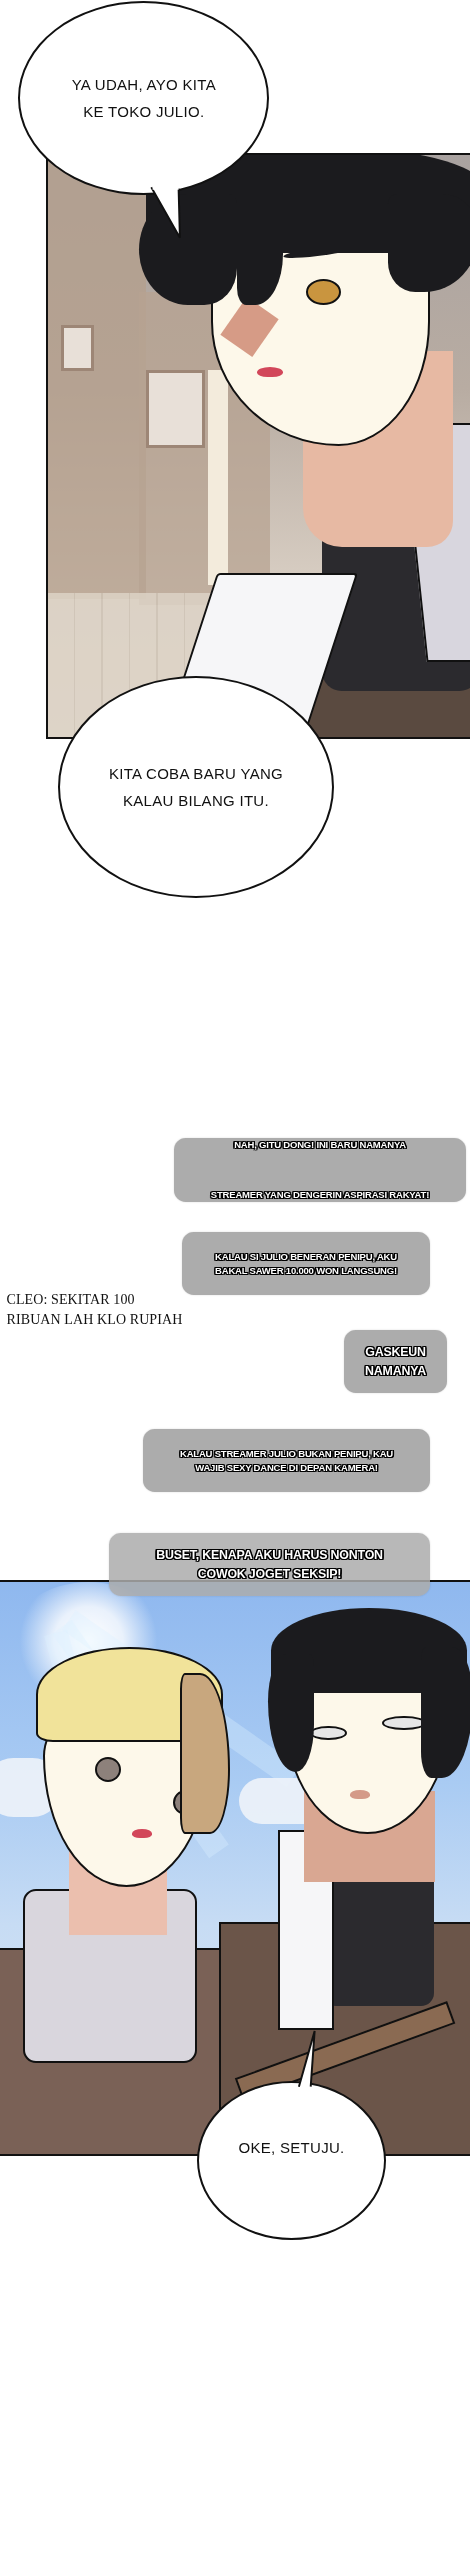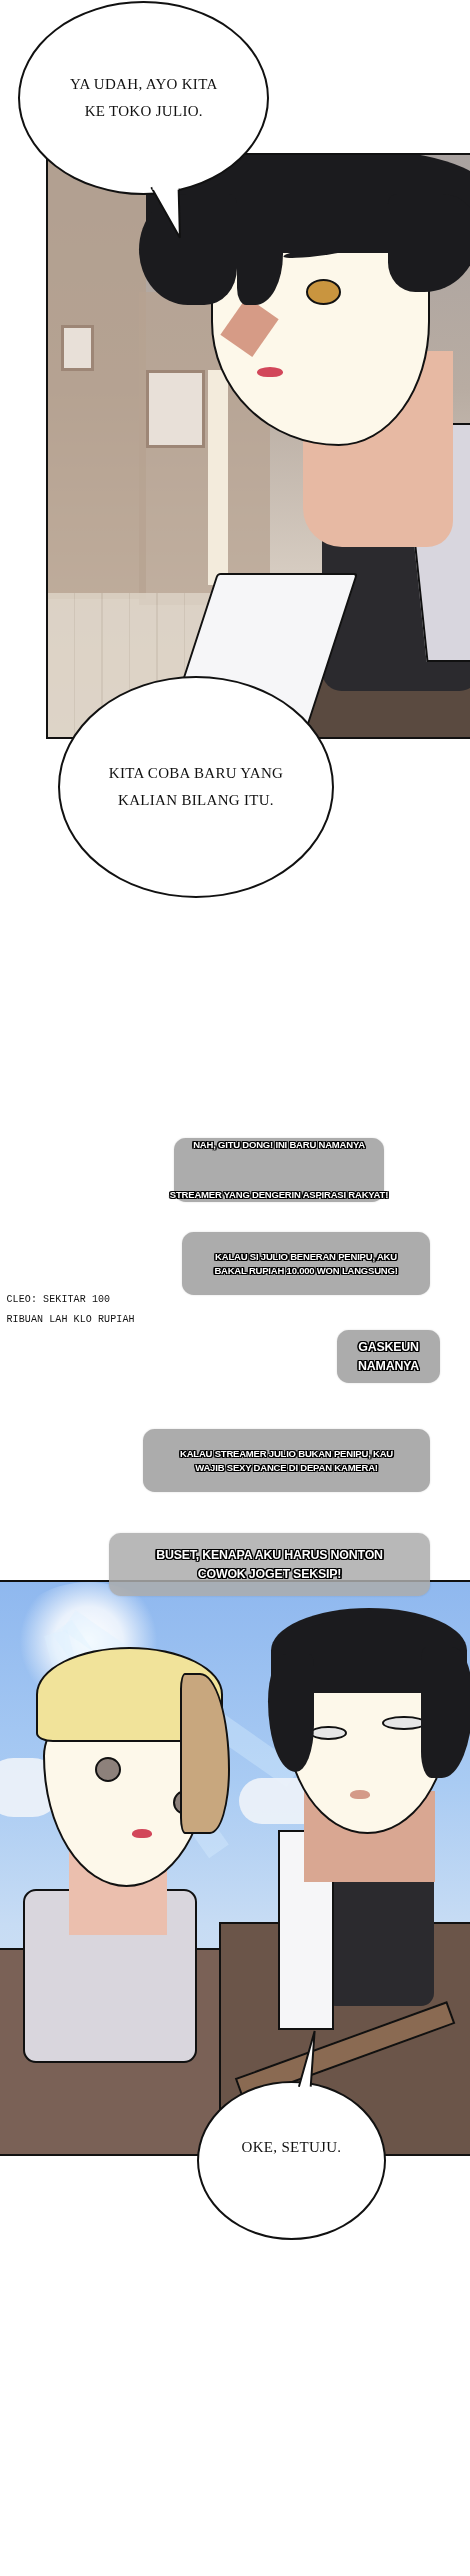--- a/index.html
+++ b/index.html
@@ -30,36 +30,36 @@
   .mouth { position: absolute; background: #d2475a; border-radius: 50% 50% 40% 40%; }
 
   .sun { position: absolute; left: 13px; top: 0; width: 157px; height: 118px; border-radius: 50%;
     background: radial-gradient(circle, #ffffff 0%, rgba(255,255,255,.8) 35%, rgba(255,255,255,0) 70%); }
   .ray { position: absolute; width: 274px; height: 23.5px; background: rgba(220,240,255,.35); transform-origin: 0 50%; }
   .cloud { position: absolute; background: #eef3fa; border-radius: 39px; opacity: .9; }
 
   
   .bubble { position: absolute; background: #fff; border: 2px solid #111; border-radius: 50%; box-sizing: border-box;
     display: flex; flex-direction: column; align-items: center; justify-content: center; z-index: 5; }
-  .bubble-text { font-family: Liberation Serif, serif; font-stretch: condensed;
+  .bubble-text { font-family: Liberation Sans, sans-serif; font-stretch: condensed;
     color: #111; font-size: 15px; line-height: 27px; letter-spacing: 0.3px; text-align: center; font-weight: 500; }
   .tail { position: absolute; z-index: 6; }
 
   
   .chat { position: absolute; background: #acacac; border-radius: 11.8px; box-sizing: border-box;
     display: flex; flex-direction: column; align-items: center; justify-content: center; z-index: 4;
     box-shadow: 0 0 2px rgba(0,0,0,.15); }
   .chat-line { font-family: "Liberation Sans", sans-serif; font-weight: bold; color: #ffffff; font-size: 9.5px; line-height: 13.7px;
     letter-spacing: -0.2px; white-space: nowrap;
     text-shadow: -1.3px -1.3px 0 #000, 1.3px -1.3px 0 #000, -1.3px 1.3px 0 #000, 1.3px 1.3px 0 #000, 0 1.3px 0 #000, 0 -1.3px 0 #000, 1.3px 0 0 #000, -1.3px 0 0 #000; }
   .chat.big .chat-line { font-size: 12.4px; line-height: 18.3px; }
   .chat.overlap { background: rgba(172,172,172,.85); }
 
   .note { position: absolute; left: 6.5px; top: 1290px; z-index: 4; }
-  .note-line { font-family: Liberation Mono, monospace; font-size: 10px; line-height: 19.6px; color: #111; letter-spacing: 0.1px; font-stretch: condensed; }
+  .note-line { font-family: Liberation Serif, serif; font-size: 14px; line-height: 19.6px; color: #111; letter-spacing: 0.1px; font-stretch: condensed; }
 </style>
 </head>
 <body>
 
 <div class="panel" id="panel-1">
 
   <div class="bldg" style="left:0;top:0;width:98px;height:444px;"></div>
   <div class="bldg" style="left:91px;top:137px;width:131px;height:313px;background:#b7a391;"></div>
   <div class="win" style="left:98px;top:215px;width:59px;height:78px;"></div>
   <div class="win" style="left:13px;top:170px;width:33px;height:46px;"></div>
@@ -86,39 +86,39 @@
   <div class="bubble-text">YA UDAH, AYO KITA</div>
   <div class="bubble-text">KE TOKO JULIO.</div>
 </div>
 <svg class="tail" style="left:150px;top:183px;" width="39" height="59" viewBox="0 0 60 90">
   <path d="M2 6 L46 84 L44 8" fill="#fff" stroke="#111" stroke-width="3"></path>
   <rect x="4" y="0" width="40" height="10" fill="#fff"></rect>
 </svg>
 
 <div class="bubble" style="left:58px;top:676px;width:276px;height:222px;">
   <div class="bubble-text">KITA COBA BARU YANG</div>
-  <div class="bubble-text">KALIAN BILANG ITU.</div>
+  <div class="bubble-text">KALAU BILANG ITU.</div>
 </div>
 
-<div class="chat" style="left:174px;top:1138px;width:210px;height:64px;gap:36px;">
+<div class="chat" style="left:174px;top:1138px;width:292px;height:64px;gap:36px;">
   <div class="chat-line">NAH, GITU DONG! INI BARU NAMANYA</div>
   <div class="chat-line">STREAMER YANG DENGERIN ASPIRASI RAKYAT!</div>
 </div>
 
 <div class="chat" style="left:182px;top:1232px;width:248px;height:63px;">
   <div class="chat-line">KALAU SI JULIO BENERAN PENIPU, AKU</div>
-  <div class="chat-line">BAKAL RUPIAH 10.000 WON LANGSUNG!</div>
+  <div class="chat-line">BAKAL SAWER 10.000 WON LANGSUNG!</div>
 </div>
 
 <div class="note">
   <div class="note-line">CLEO: SEKITAR 100</div>
   <div class="note-line">RIBUAN LAH KLO RUPIAH</div>
 </div>
 
-<div class="chat big" style="left:337px;top:1330px;width:103px;height:53px;align-items:center;">
+<div class="chat big" style="left:344px;top:1330px;width:103px;height:63px;align-items:center;">
   <div class="chat-line">GASKEUN</div>
   <div class="chat-line">NAMANYA</div>
 </div>
 
 <div class="chat" style="left:143px;top:1429px;width:287px;height:63px;">
   <div class="chat-line">KALAU STREAMER JULIO BUKAN PENIPU, KAU</div>
   <div class="chat-line">WAJIB SEXY DANCE DI DEPAN KAMERA!</div>
 </div>
 
 <div class="panel" id="panel-2">

